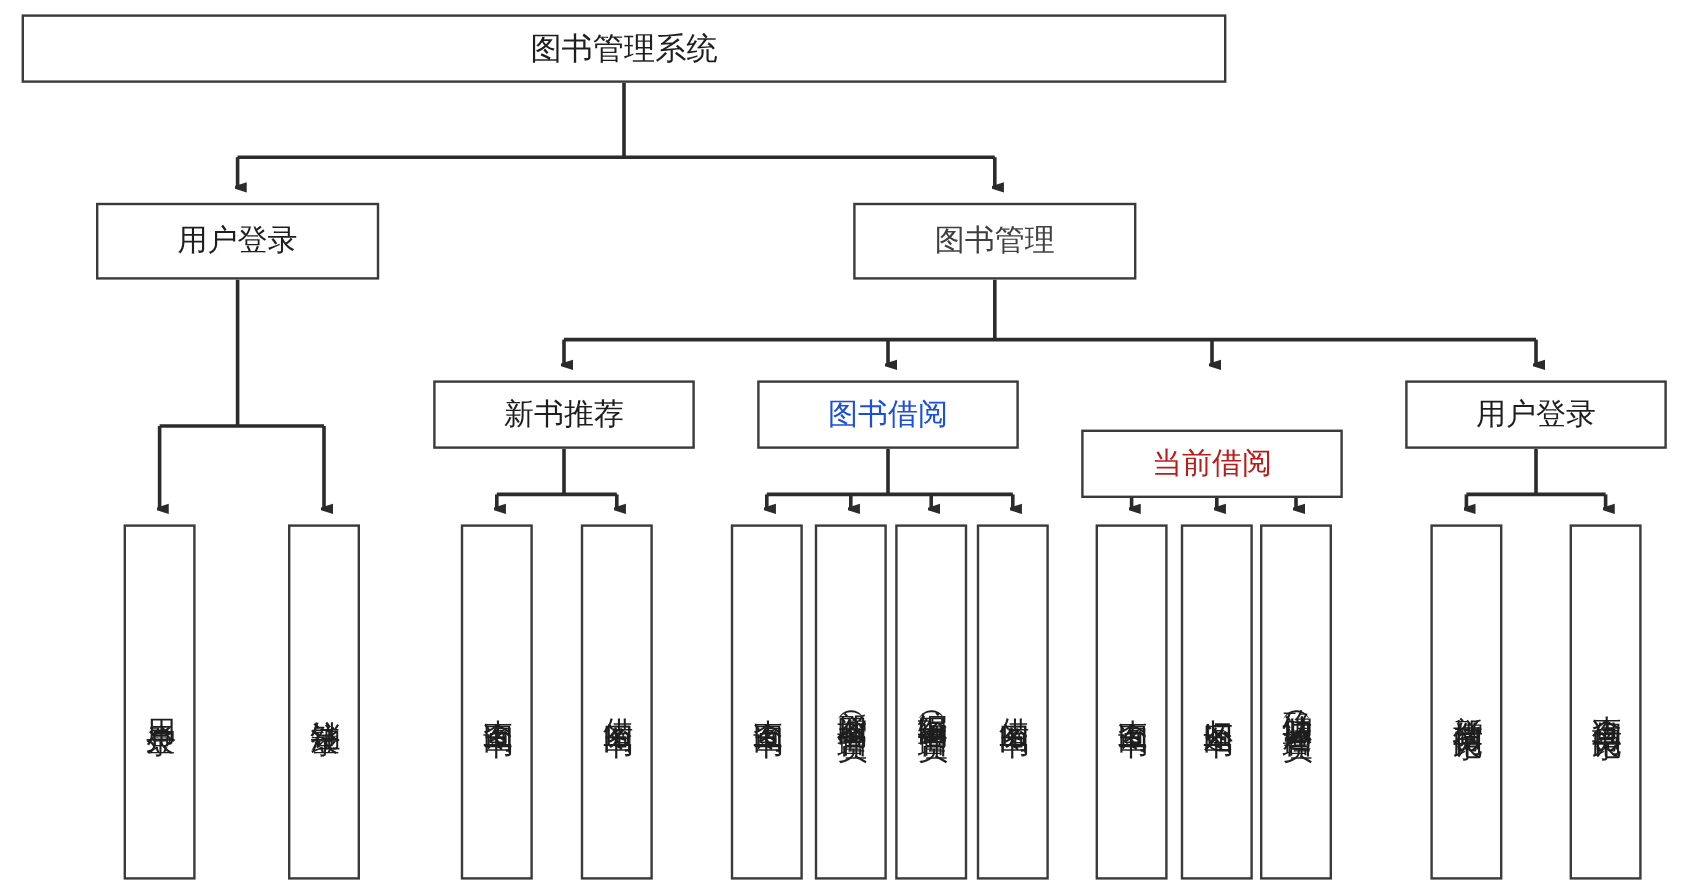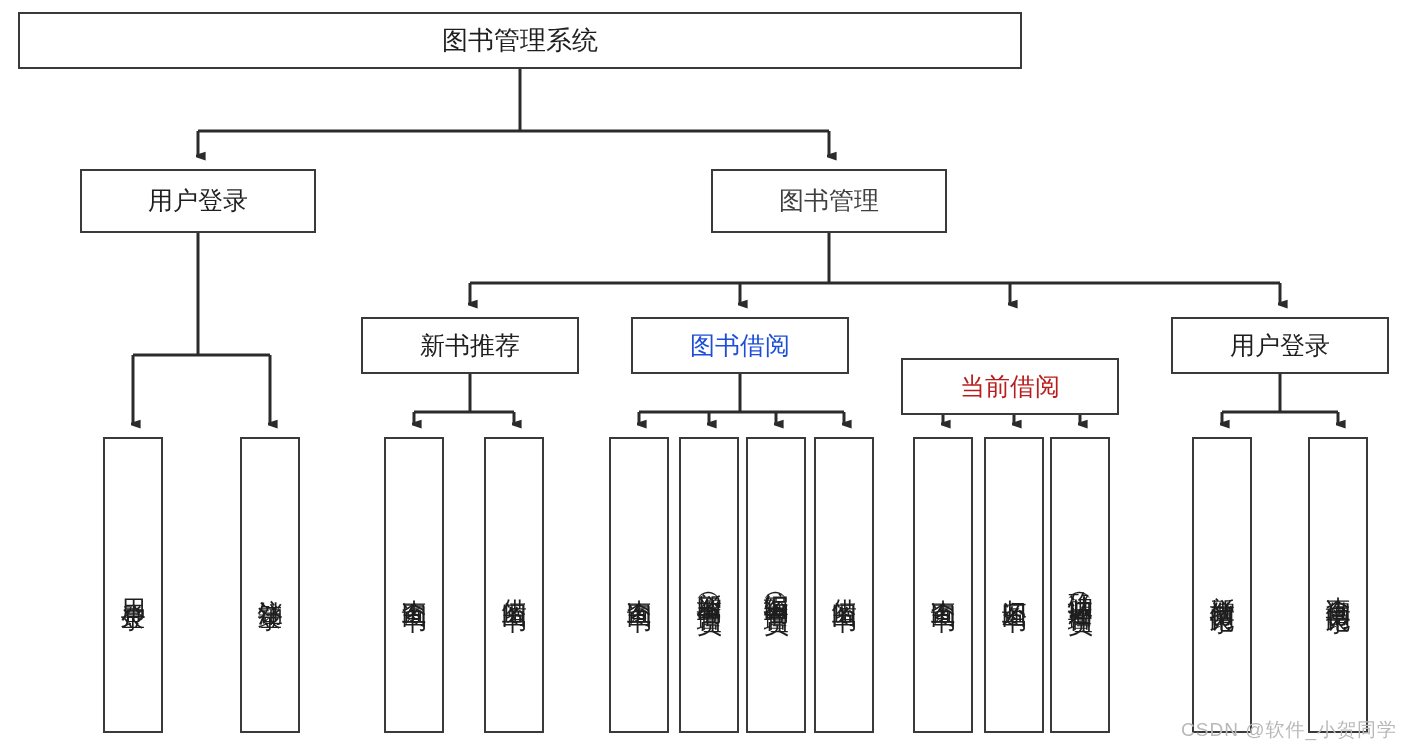--- a/index.html
+++ b/index.html
@@ -171,14 +171,13 @@
         <span class="label">确认归还（管理员）</span>
       </div>
       <div class="node vertical" style="left: 1192px; top: 437px; width: 60px; height: 296px; border-color: rgb(58, 58, 58); background: rgb(255, 255, 255); color: rgb(30, 30, 30);">
         <span class="label">新增借阅记录</span>
       </div>
       <div class="node vertical" style="left: 1308px; top: 437px; width: 60px; height: 296px; border-color: rgb(58, 58, 58); background: rgb(255, 255, 255); color: rgb(30, 30, 30);">
         <span class="label">查询借阅记录</span>
       </div>
     </div>
 
-  <div class="watermark">CSDN @软件_小贺同学</div>
 </div>
 
 </body></html>

